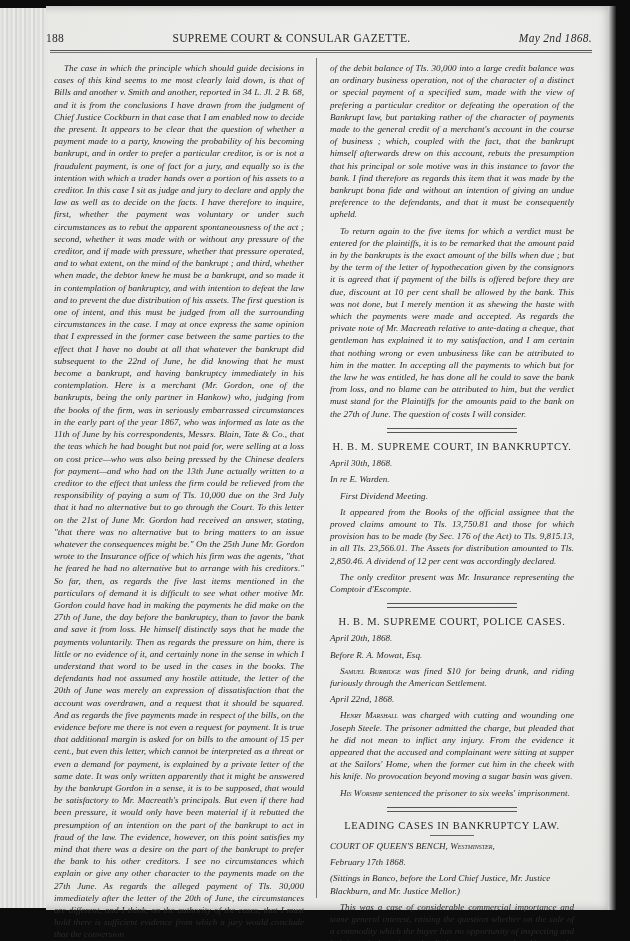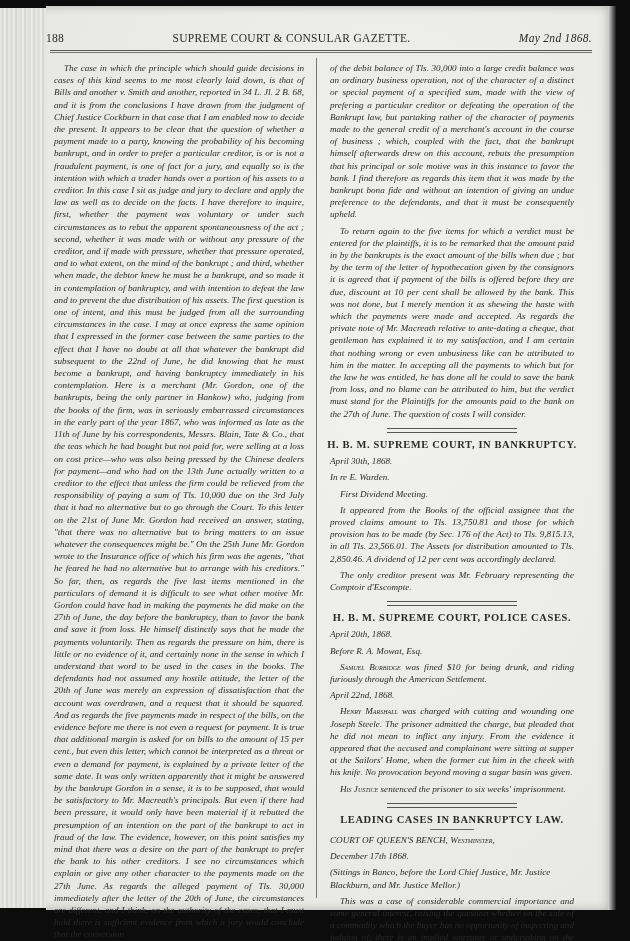--- a/index.html
+++ b/index.html
@@ -46,21 +46,21 @@
   .col-divider { width:1px; background:#777; margin-right:9px; }
   .col-right { width:252px; }
   .col p { margin:4px; text-indent:10px;font-style:italic; }
   .col p.noindent { text-indent:0; }
   .sc { font-variant:small-caps; }
   .it { font-style:italic; }
   .section-rule {
     width:130px; height:3px; margin:8px auto 6px auto;
     border-top:1px solid #555; border-bottom:1px solid #555;
   }
-  .section-title { text-align:center; font-size:10.5px; letter-spacing:0.6px; margin:2px 0 0 0;font-weight:bold; }
+  .section-title { text-align:center; font-size:10.5px; letter-spacing:0.6px; margin:8px 0 0 0; }
   .center { text-align:left; text-indent:0 !important; }
   .small-rule { width:44px; border-top:1px solid #666; margin:3px auto 3px auto; }
 </style>
 </head>
 <body>
 
 <div class="book-edge"></div>
 
 <div class="page">
   <div class="page-right-edge"></div>
@@ -81,32 +81,32 @@
   <div class="col col-right">
     <p class="noindent">of the debit balance of Tls. 30,000 into a large credit balance was an ordinary business operation, not of the character of a distinct or special payment of a specified sum, made with the view of prefering a particular creditor or defeating the operation of the Bankrupt law, but partaking rather of the character of payments made to the general credit of a merchant's account in the course of business ; which, coupled with the fact, that the bankrupt himself afterwards drew on this account, rebuts the presumption that his principal or sole motive was in this instance to favor the bank. I find therefore as regards this item that it was made by the bankrupt bona fide and without an intention of giving an undue preference to the defendants, and that it must be consequently upheld.</p>
     <p>To return again to the five items for which a verdict must be entered for the plaintiffs, it is to be remarked that the amount paid in by the bankrupts is the exact amount of the bills when due ; but by the term of the letter of hypothecation given by the consignors it is agreed that if payment of the bills is offered before they are due, discount at 10 per cent shall be allowed by the bank. This was not done, but I merely mention it as shewing the haste with which the payments were made and accepted. As regards the private note of Mr. Macreath relative to ante-dating a cheque, that gentleman has explained it to my satisfaction, and I am certain that nothing wrong or even unbusiness like can be attributed to him in the matter. In accepting all the payments to which but for the law he was entitled, he has done all he could to save the bank from loss, and no blame can be attributed to him, but the verdict must stand for the Plaintiffs for the amounts paid to the bank on the 27th of June. The question of costs I will consider.</p>
 
     <div class="section-rule"></div>
     <div class="section-title">H. B. M. SUPREME COURT, IN BANKRUPTCY.</div>
     <p class="center it">April 30th, 1868.</p>
     <p class="center">In re E. Warden.</p>
     <p>First Dividend Meeting.</p>
     <p>It appeared from the Books of the official assignee that the proved claims amount to Tls. 13,750.81 and those for which provision has to be made (by Sec. 176 of the Act) to Tls. 9,815.13, in all Tls. 23,566.01. The Assets for distribution amounted to Tls. 2,850.46. A dividend of 12 per cent was accordingly declared.</p>
-    <p>The only creditor present was Mr. February representing the Comptoir d'Escompte.</p>
+    <p>The only creditor present was Mr. Insurance representing the Comptoir d'Escompte.</p>
 
     <div class="section-rule"></div>
     <div class="section-title">H. B. M. SUPREME COURT, POLICE CASES.</div>
     <p class="center it">April 20th, 1868.</p>
     <p class="center">Before R. A. Mowat, Esq.</p>
     <p><span class="sc">Samuel Burbidge</span><span> was fined $10 for being drunk, and riding furiously through the American Settlement.</span></p>
     <p class="center it">April 22nd, 1868.</p>
     <p><span class="sc">Henry Marshall</span><span> was charged with cutting and wounding one Joseph Steele. The prisoner admitted the charge, but pleaded that he did not mean to inflict any injury. From the evidence it appeared that the accused and complainant were sitting at supper at the Sailors' Home, when the former cut him in the cheek with his knife. No provocation beyond moving a sugar basin was given.</span></p>
-    <p><span class="sc">His Justice</span><span> sentenced the prisoner to six weeks' imprisonment.</span></p>
+    <p><span class="sc">His Worship</span><span> sentenced the prisoner to six weeks' imprisonment.</span></p>
 
     <div class="section-rule"></div>
     <div class="section-title">LEADING CASES IN BANKRUPTCY LAW.</div>
     <div class="small-rule"></div>
     <p class="center"><span>COURT OF QUEEN'S BENCH,</span> <span class="sc">Westminster,</span></p>
-    <p class="center it">December 17th 1868.</p>
+    <p class="center it">February 17th 1868.</p>
     <p class="center it">(Sittings in Banco, before the Lord Chief Justice, Mr. Justice Blackburn, and Mr. Justice Mellor.)</p>
     <p>This was a case of considerable commercial importance and some general interest, raising the question whether on the sale of a commodity which the buyer has no opportunity of inspecting and judging of, there is an implied warranty or undertaking on the part of the seller that it is reasonably merchantable or saleable by the description under which it is sold. The question arose upon the following state of facts :— The plaintiffs, merchants in this country, through the intervention of brokers, entered into a contract with the defendants for the purchase of a quantity of "Manilla hemp," to arrive by a certain ship from Singapore. The price was a fair price—39l. per ton ; but when the hemp arrived it was found to be in such</p>
   </div>
 </div>
 
 </body></html>

